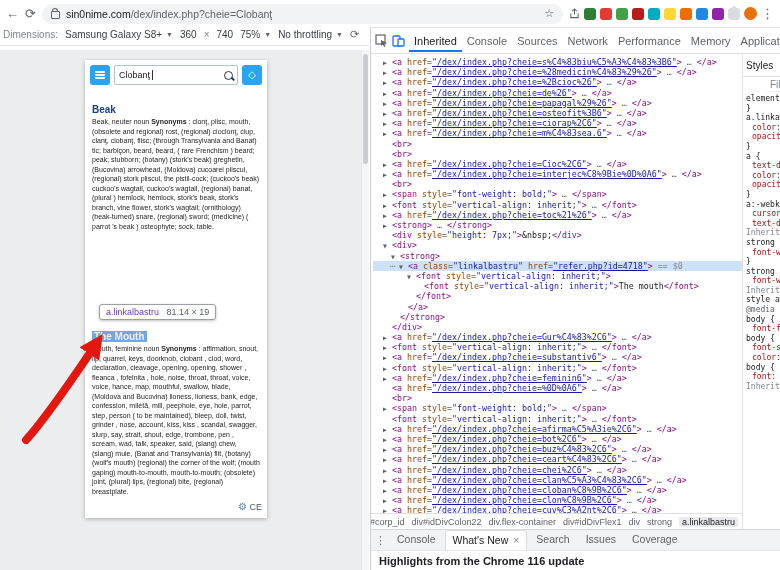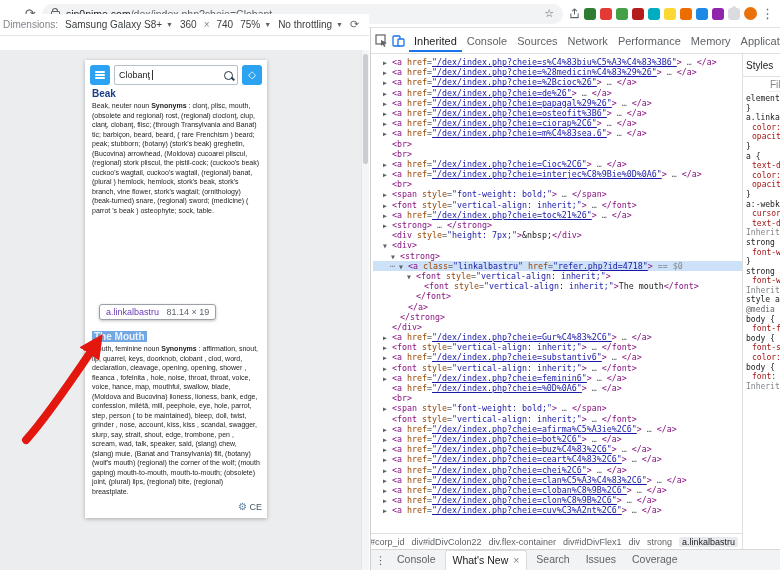--- a/index.html
+++ b/index.html
@@ -13,21 +13,21 @@
   .url{font-size:10.5px;color:#202124;white-space:nowrap;overflow:hidden;}
   .url .path{color:#5f6368;}
   .pill .star{margin-left:auto;color:#5f6368;font-size:11px;}
   .cluster{display:flex;align-items:center;gap:4px;flex:0 0 auto;}
   .ext-dot{width:12px;height:12px;border-radius:3px;display:inline-block;}
   .puzzle{width:12px;height:12px;border-radius:3px;background:#dadce0;position:relative;}
   .puzzle:after{content:"";position:absolute;left:4px;top:-2px;width:4px;height:4px;border-radius:50%;background:#dadce0;}
   .avatar{width:13px;height:13px;border-radius:50%;background:#e8710a;}
   .shareico{width:11px;height:11px;}
   
-  .devicebar{position:absolute;left:0;top:14px;width:369px;height:22px;background:#fff;border-bottom:1px solid #e6e6e6;display:flex;align-items:center;gap:7px;padding:0 3px;box-sizing:border-box;font-size:10px;color:#3c4043;white-space:nowrap;overflow:hidden;}
+  .devicebar{position:absolute;left:0;top:24px;width:369px;height:22px;background:#fff;border-bottom:1px solid #e6e6e6;display:flex;align-items:center;gap:7px;padding:0 3px;box-sizing:border-box;font-size:10px;color:#3c4043;white-space:nowrap;overflow:hidden;}
   .devicebar .lab{color:#80868b;}
   .caret-dn{font-size:7px;color:#5f6368;margin-left:-3px;}
   .devicebar .tool{color:#5f6368;font-size:11px;}
   
   .stage{position:absolute;left:0;top:50px;width:369px;height:520px;background:#ecedef;overflow:hidden;}
   .page-scrollbar{position:absolute;right:0;top:0;width:7px;height:520px;background:#f4f5f6;border-left:1px solid #e6e7e9;}
   .page-scrollbar .thumb{margin:4px 1px 0 1px;height:110px;background:#c9cdd1;border-radius:3px;}
   .device{position:absolute;left:85px;top:10px;width:182px;height:458px;background:#fff;box-shadow:0 1px 4px rgba(0,0,0,.28);overflow:hidden;}
   .dev-head{position:absolute;left:0;top:0;right:0;height:30px;display:flex;align-items:center;gap:4px;padding:5px;box-sizing:border-box;background:#fff;}
   .btn-blue{width:20px;height:20px;background:#2ba2f2;border-radius:3px;flex:0 0 auto;display:flex;align-items:center;justify-content:center;}
@@ -35,21 +35,21 @@
   .burger i{display:block;height:1.6px;background:#fff;border-radius:1px;}
   .diamond{color:#fff;font-size:10px;line-height:10px;}
   .search{flex:1;height:20px;border:1px solid #b6c2c9;border-radius:2px;display:flex;align-items:center;padding:0 4px;box-sizing:border-box;gap:2px;background:#fff;min-width:0;}
   .search .q{font-size:9px;color:#222;}
   .caret{display:inline-block;width:1px;height:10px;background:#333;}
   .mag{width:7px;height:7px;border:1.4px solid #25384e;border-radius:50%;position:relative;margin-left:auto;flex:0 0 auto;}
   .mag:after{content:"";position:absolute;width:4px;height:1.5px;background:#25384e;transform:rotate(45deg);right:-3px;bottom:-1px;}
   .sec{position:absolute;left:7px;right:7px;}
   .sec-beak{top:28px;height:214px;overflow:hidden;}
   .sec-mouth{top:266px;bottom:0;overflow:hidden;}
-  .sec-title{font-weight:bold;font-size:10px;color:#1a3e8c;margin:0 0 2px 0;}
+  .sec-title{font-weight:bold;font-size:10px;color:#1a3e8c;margin:16px 0 2px 0;}
   .hl-title{display:inline-block;font-weight:bold;font-size:10px;color:#eaf2fc;background:#72a7e4;padding:0 2px;margin:0 0 2px 0;}
   .sec-body{font-size:7px;line-height:9.5px;color:#1d1d1f;}
   .sec-body b{font-weight:bold;}
   .dimtip{position:absolute;left:14px;top:244px;background:#fff;border:1px solid #9aa0a6;border-radius:3px;box-shadow:0 1px 3px rgba(0,0,0,.25);padding:2px 6px;font-size:9px;white-space:nowrap;z-index:5;}
   .dimtip .selr{color:#6b3ab8;}
   .dimtip .dims{color:#5f6368;margin-left:5px;}
   .ce-badge{position:absolute;right:5px;bottom:6px;font-size:9px;color:#455a64;background:#fff;padding-left:2px;}
   .ce-badge .gear{color:#5c7fa3;font-size:10px;}
   .arrow-svg{position:absolute;left:0;top:0;pointer-events:none;z-index:9;}
   
@@ -322,13 +322,16 @@
   <div class="dt-drawer-tabs">
     <span class="drawer-kebab">⋮</span>
     <span id="drawer-tabs-row" style="display:flex;gap:2px;">
         <span class="drawer-tab">Console</span>
         <span class="drawer-tab act">What's New<span class="x">×</span></span>
         <span class="drawer-tab">Search</span>
         <span class="drawer-tab">Issues</span>
         <span class="drawer-tab">Coverage</span>
       </span>
   </div>
+  <div class="dt-drawer-body">
+    <span>Highlights from the Chrome 116 update</span>
+  </div>
 </div>
 
 </body></html>

